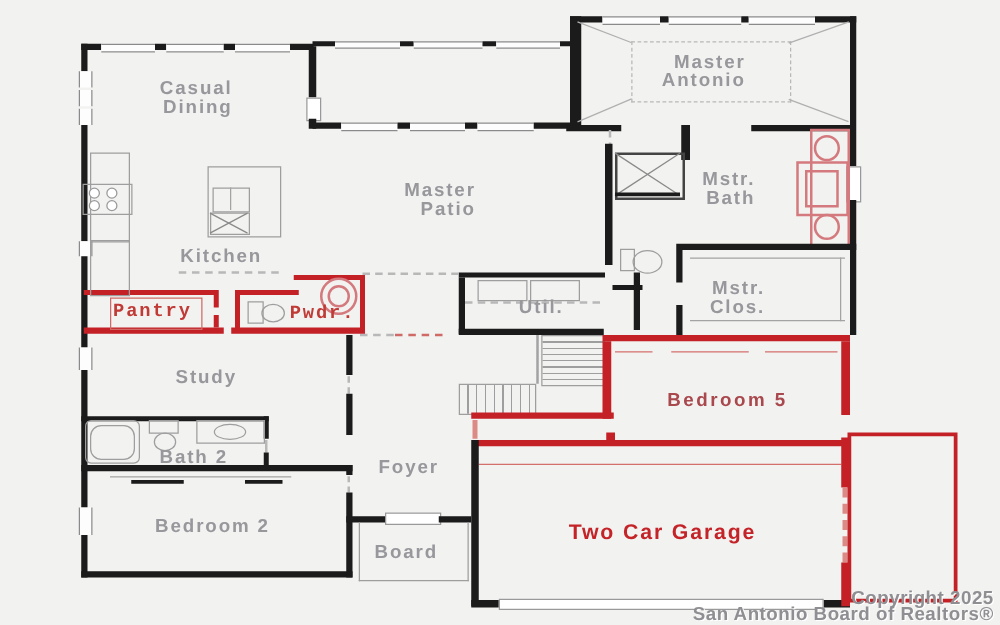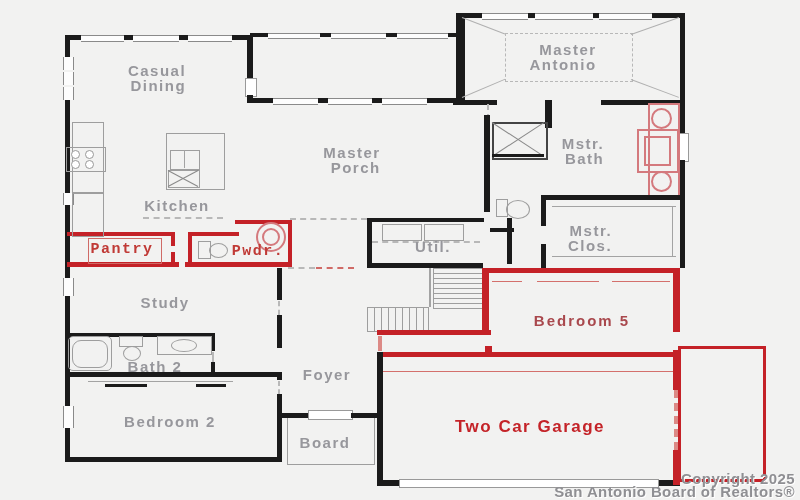--- a/index.html
+++ b/index.html
@@ -231,21 +231,21 @@
   <div class="lbl" style="left:157px;top:78px">
     <span>Casual</span>
       <span>Dining</span>
   </div>
   <div class="lbl" style="left:563px;top:57px">
     <span>Master</span>
       <span>Antonio</span>
   </div>
   <div class="lbl" style="left:352px;top:160px">
     <span>Master</span>
-      <span>Porch</span>
+      <span>Patio</span>
   </div>
   <div class="lbl" style="left:177px;top:205px">
     <span>Kitchen</span>
   </div>
   <div class="lbl" style="left:583px;top:151px">
     <span>Mstr.</span>
       <span>Bath</span>
   </div>
   <div class="lbl" style="left:590px;top:238px">
     <span>Mstr.</span>

